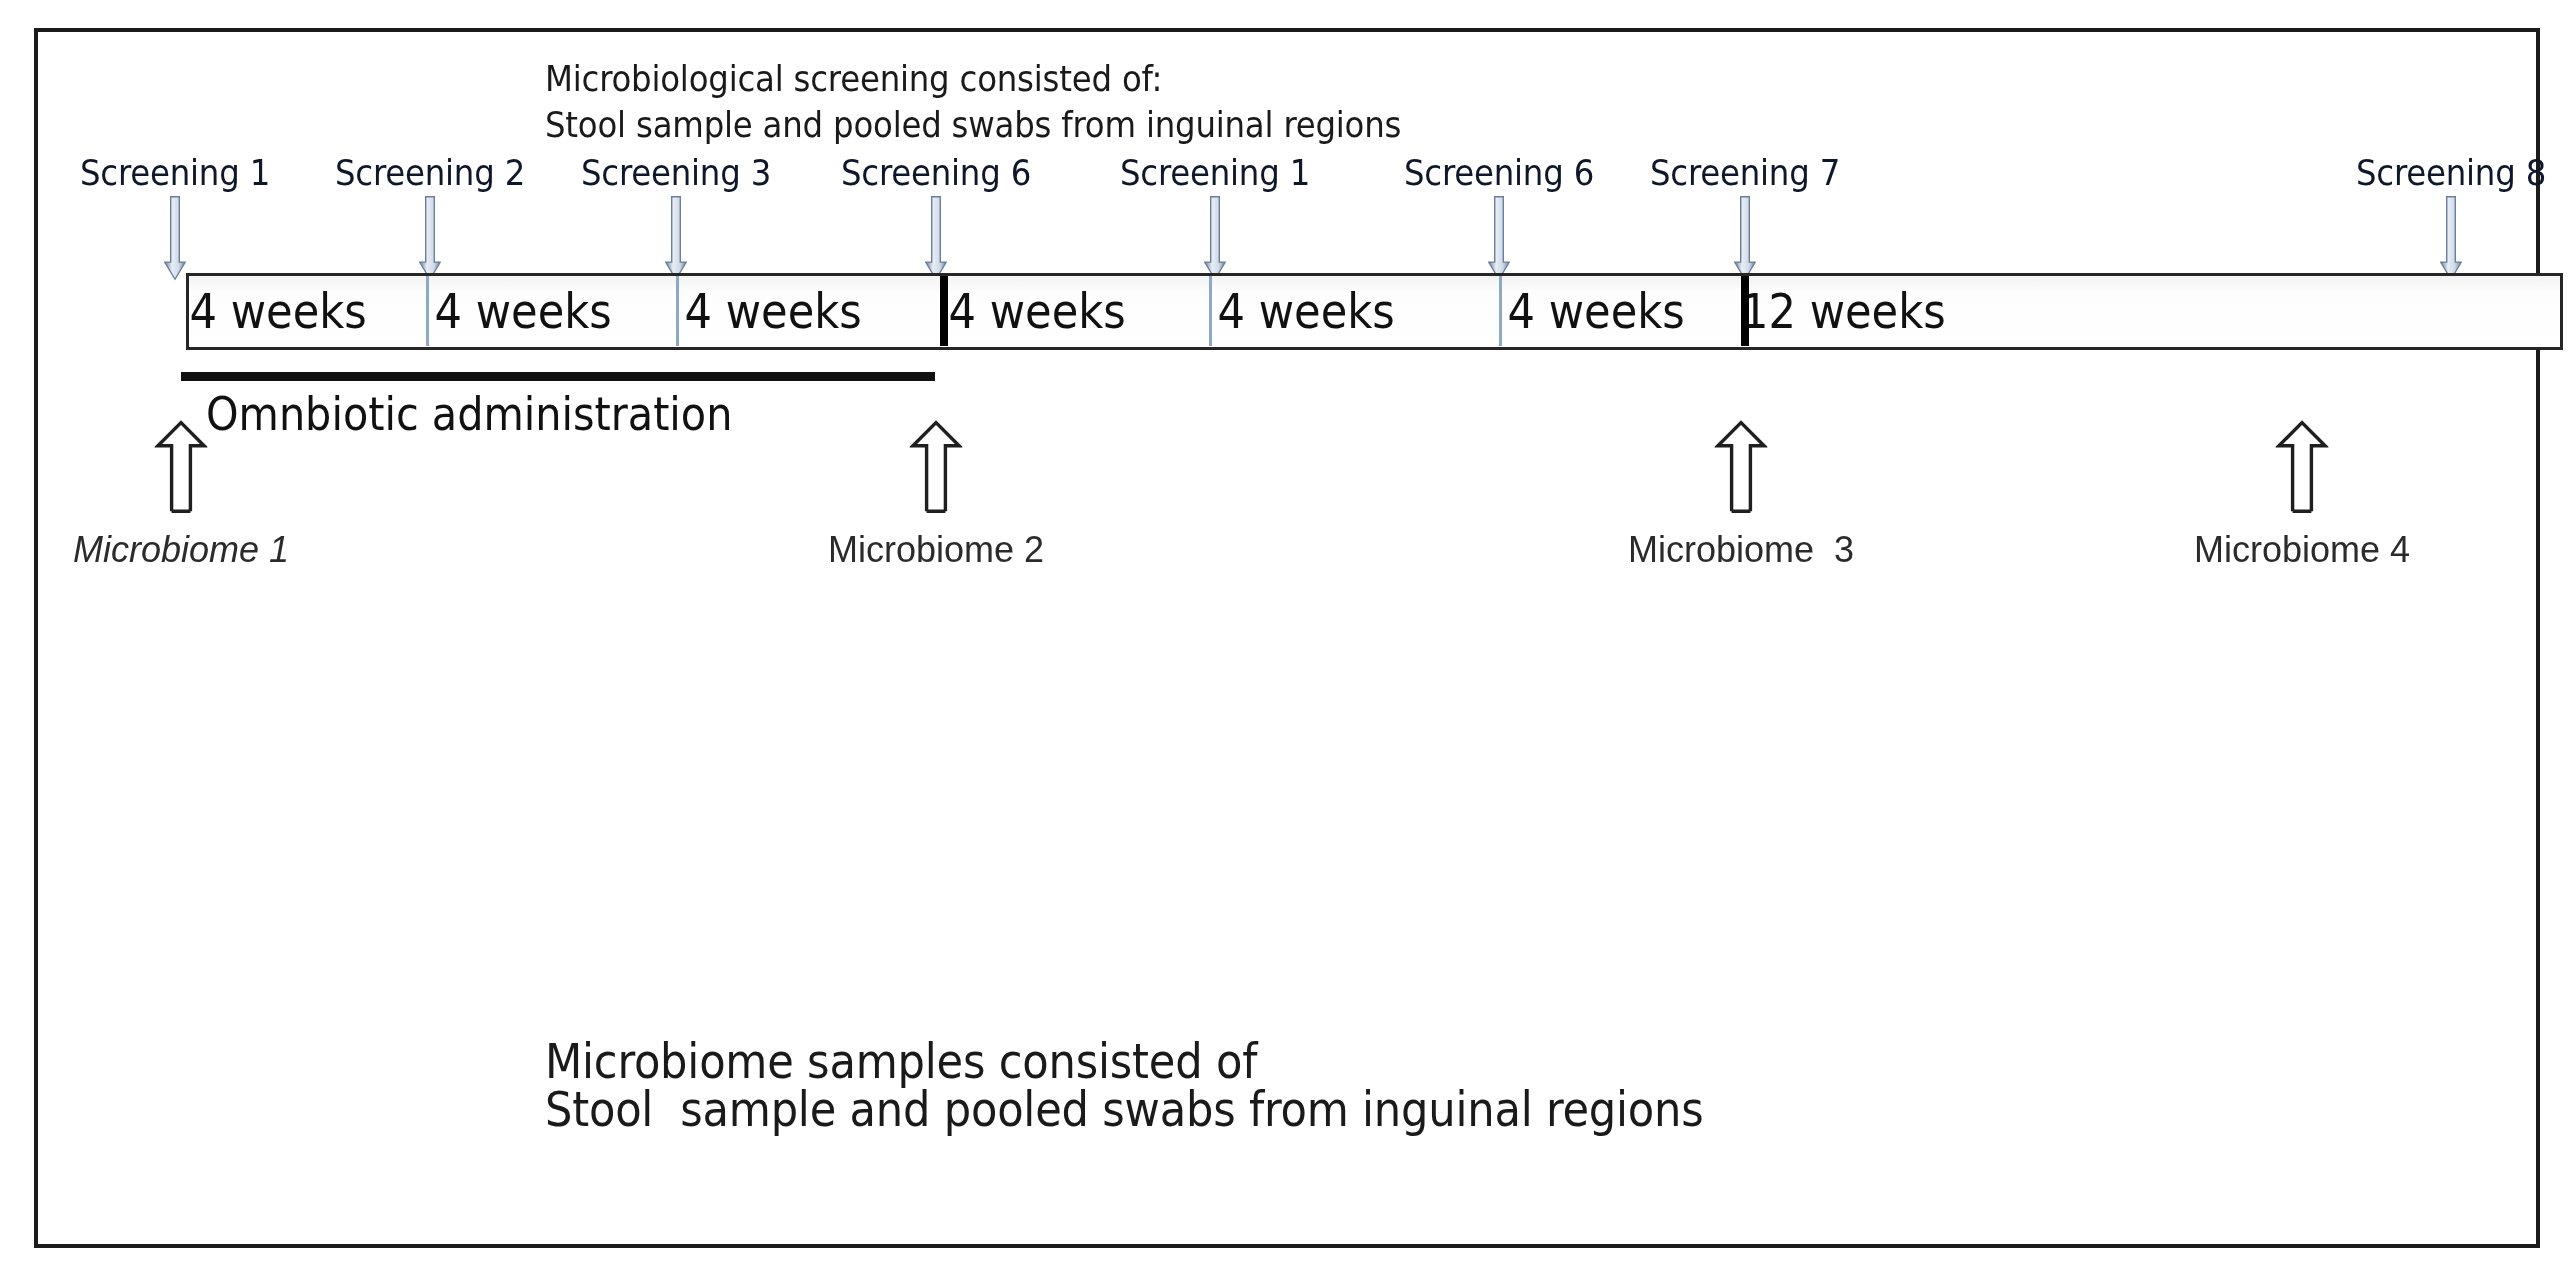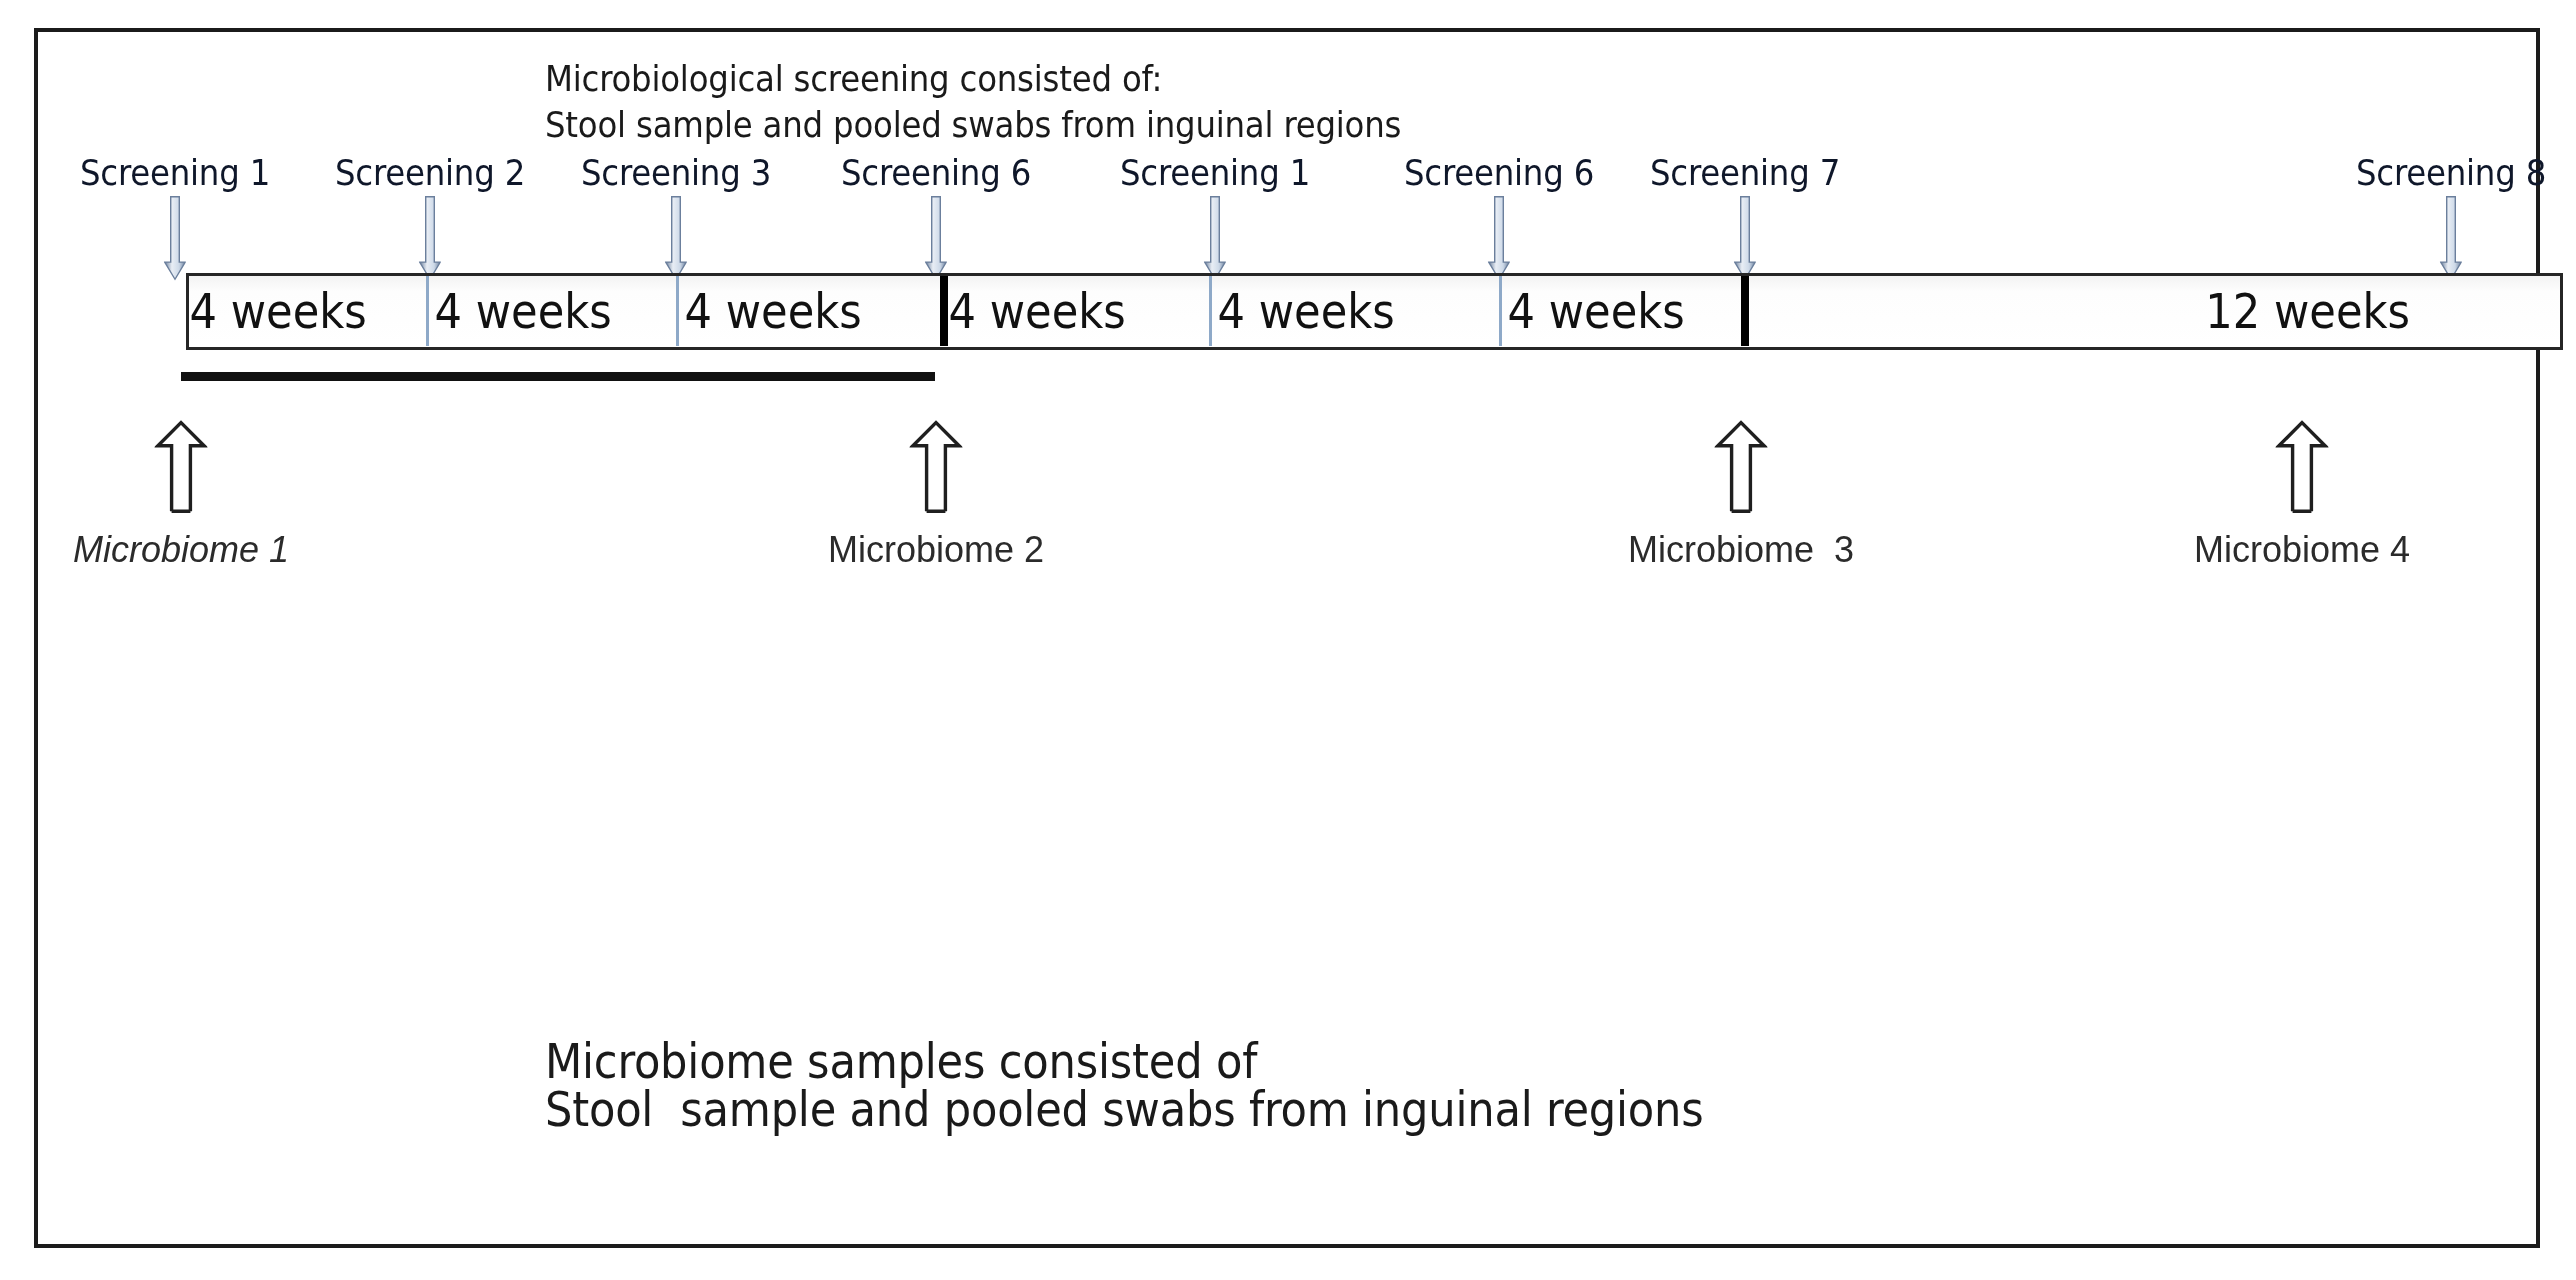--- a/index.html
+++ b/index.html
@@ -41,21 +41,21 @@
   .down-arrow svg{display:block;width:22.3px;height:86px;}
 
   
   #bar{
     position:absolute;left:148px;top:241px;width:2377px;height:77px;
     border:3.4px solid #262626;box-sizing:border-box;
     background:linear-gradient(#f3f3f3 0%,#fdfdfd 22%,#ffffff 100%);
   }
   .seg-label{
     position:absolute;top:241px;height:76px;line-height:76px;
-    font-size:48px;color:#111111;white-space:pre;text-align:right;
+    font-size:48px;color:#111111;white-space:pre;text-align:left;
     font-family:"Liberation Sans Narrow","DejaVu Sans Condensed","Liberation Sans",sans-serif;
     font-stretch:condensed;
   }
   .divider{position:absolute;top:244px;height:70px;}
   .divider.thin{width:2.6px;background:#8ea9c8;}
   .divider.thick{width:7.7px;background:#000000;}
 
   
   #omni-bar{
     position:absolute;left:153px;top:340px;width:531px;height:9.5px;background:#111111;
@@ -219,20 +219,21 @@
     <div id="dividers">
         <div class="divider thin" style="left: 388px; background: rgb(142, 169, 200);"></div>
         <div class="divider thin" style="left: 638px; background: rgb(142, 169, 200);"></div>
         <div class="divider thick" style="left: 902px; background: rgb(0, 0, 0);"></div>
         <div class="divider thin" style="left: 1171px; background: rgb(142, 169, 200);"></div>
         <div class="divider thin" style="left: 1461px; background: rgb(142, 169, 200);"></div>
         <div class="divider thick" style="left: 1703px; background: rgb(0, 0, 0);"></div>
       </div>
 
     <div id="omni-bar" style="left: 143px; width: 754px; background: rgb(17, 17, 17);"></div>
+    <div id="omni-label">Omnbiotic administration</div>
 
     <div id="up-arrows">
         <div class="up-arrow" style="left: 143px;">
           <svg viewBox="0 0 62 108" preserveAspectRatio="none">
             <polyline points="20,106 20,30 4,30 31,3 58,30 42,30 42,106" fill="#ffffff" stroke="#1f1f1f" stroke-width="4" stroke-linejoin="miter"></polyline>
             <line x1="20" y1="106" x2="42" y2="106" stroke="#1f1f1f" stroke-width="4"></line>
           </svg>
         </div>
         <div class="up-arrow" style="left: 898px;">
           <svg viewBox="0 0 62 108" preserveAspectRatio="none">

